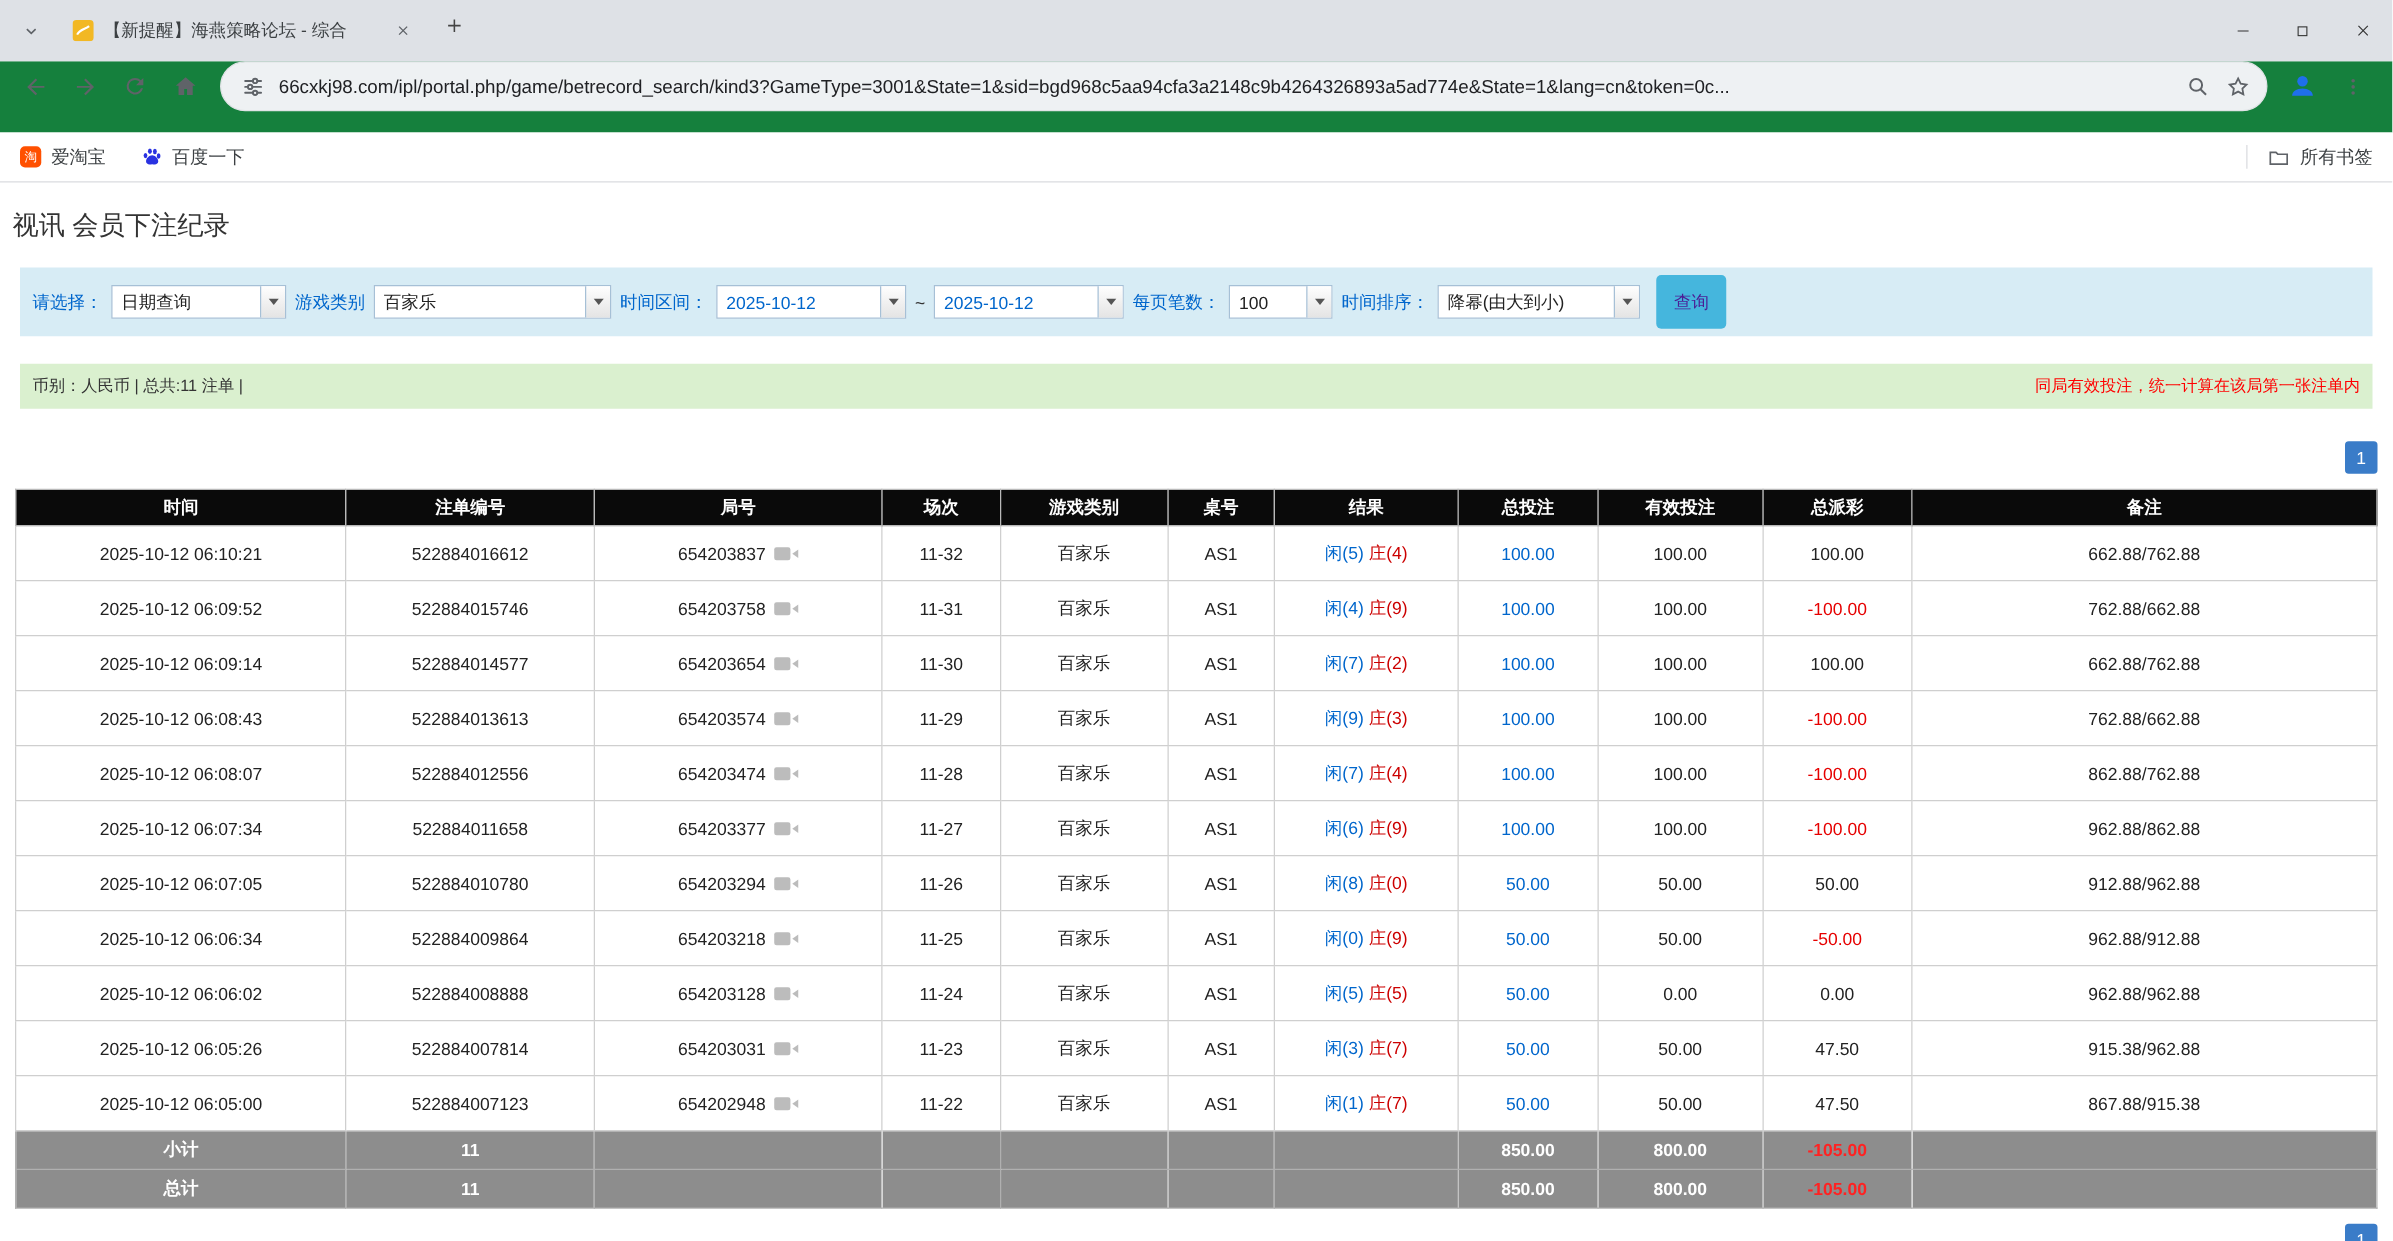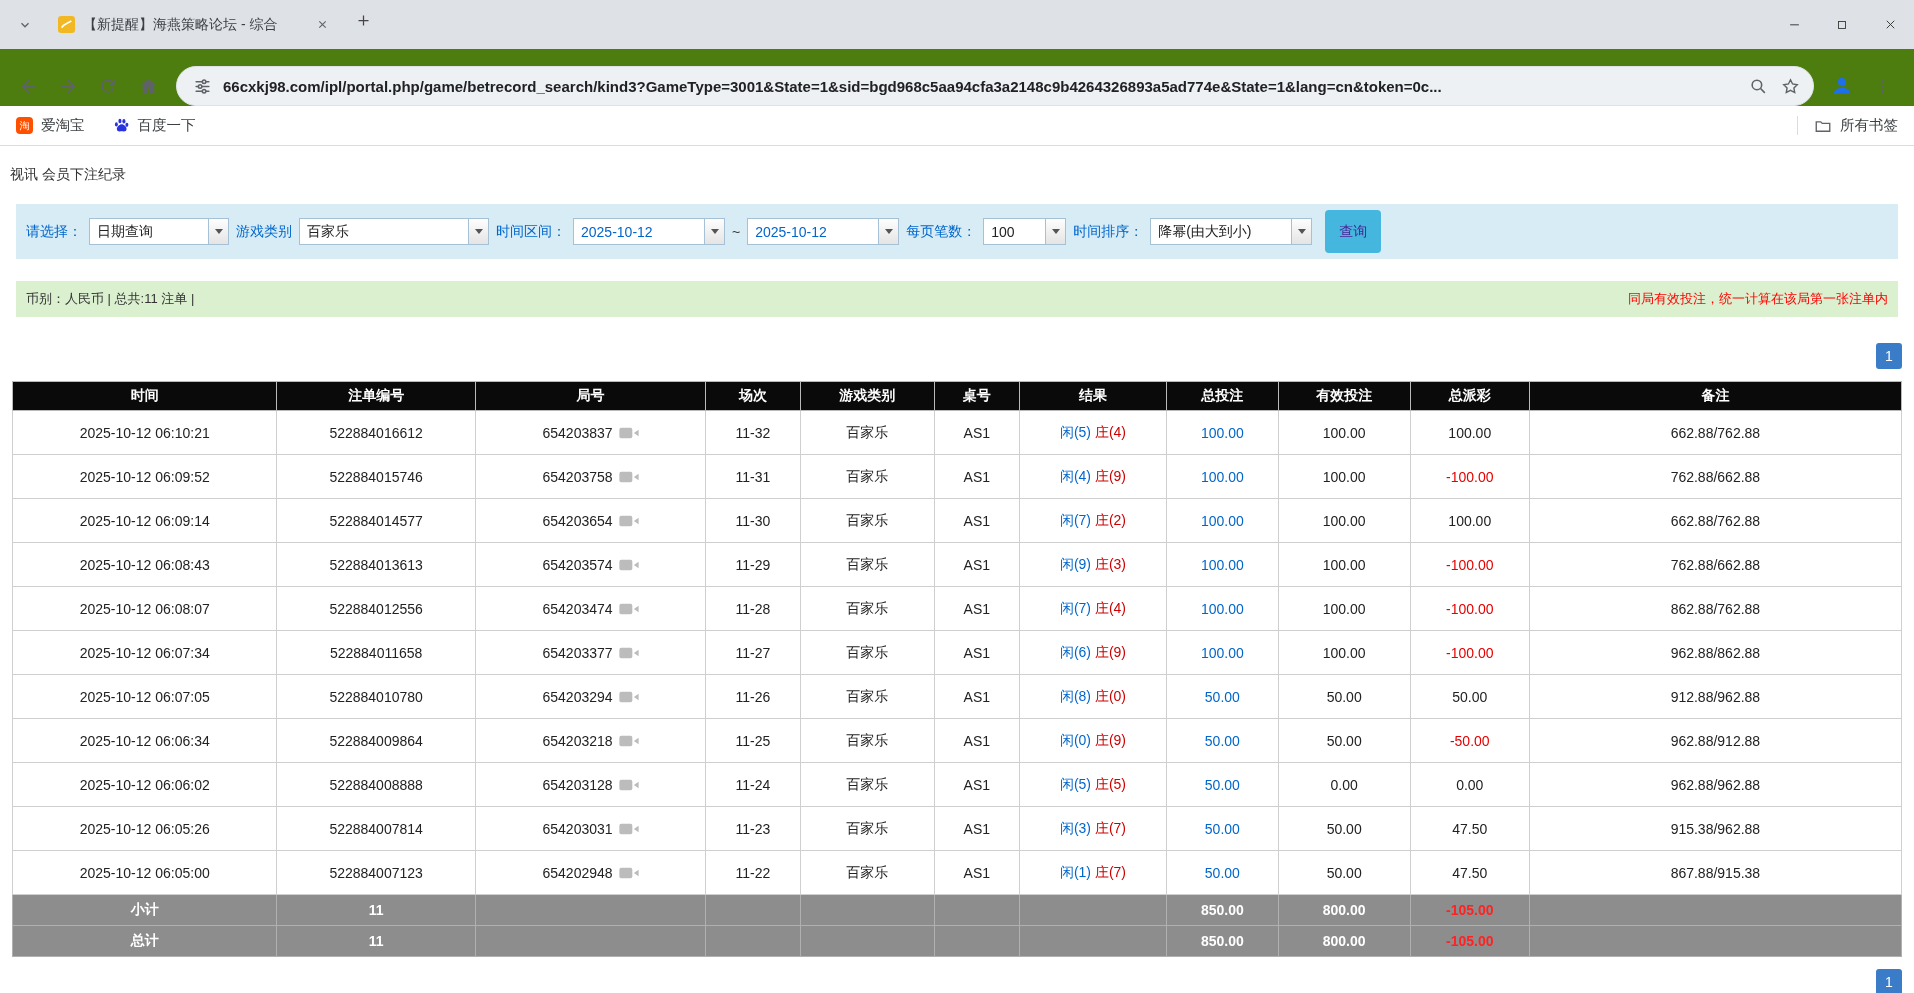--- a/index.html
+++ b/index.html
@@ -11,36 +11,36 @@
   .tab-search { position: absolute; left: 12px; top: 12px; width: 26px; height: 26px; display: flex; align-items: center; justify-content: center; border-radius: 50%; }
   .tab { display: flex; align-items: center; gap: 8px; height: 41px; width: 294px; padding: 0 8px 0 12px; font-size: 14px; color: #3c4043; cursor: default; }
   .tab.active { background: #fff; border-radius: 10px 10px 0 0; color: #202124; }
   .tab .tab-title { flex: 1; white-space: nowrap; overflow: hidden; text-overflow: ellipsis; }
   .tab-close { width: 19px; height: 19px; flex: none; border-radius: 50%; display: flex; align-items: center; justify-content: center; }
   .favicon { width: 17px; height: 17px; flex: none; display: inline-flex; }
   .new-tab { width: 30px; height: 30px; margin: 0 0 8px 8px; display: flex; align-items: center; justify-content: center; border-radius: 50%; }
   .win-controls { position: absolute; right: 0; top: 0; height: 49px; display: flex; }
   .win-btn { width: 48px; height: 100%; display: flex; align-items: center; justify-content: center; }
 
-  .addr-row { height: 57px; background: #4d7c0f; display: flex; align-items: flex-end; padding: 0 12px 0 8px; font-weight: bold; }
+  .addr-row { height: 57px; background: #15803d; display: flex; align-items: flex-start; padding: 0 12px 0 8px; }
   .nav-btn { width: 40px; height: 40px; border-radius: 50%; display: flex; align-items: center; justify-content: center; flex: none; }
   .omnibox { flex: 1; height: 40px; background: #eef1f3; border: 1px solid #e0e3e6; border-radius: 21px; display: flex; align-items: center; gap: 10px; padding: 0 12px 0 14px; margin: 0 8px; min-width: 0; }
   .url-text { flex: 1; font-size: 15px; color: #202124; white-space: nowrap; overflow: hidden; }
   .pill-icon { width: 22px; height: 22px; display: flex; align-items: center; justify-content: center; flex: none; }
 
   .bookmarks-row { height: 40px; background: #fff; border-bottom: 1px solid #dadce0; display: flex; align-items: center; padding: 0 16px; font-size: 14.5px; color: #3c4043; }
   .bm-item { display: flex; align-items: center; gap: 8px; margin-right: 28px; }
   .bm-taobao { width: 17px; height: 17px; background: #ff5000; border-radius: 4px; color: #fff; font-size: 10px; display: flex; align-items: center; justify-content: center; flex: none; }
   .bm-spacer { flex: 1; }
   .bm-divider { width: 1px; height: 19px; background: #dadce0; margin-right: 16px; }
   .all-bm { display: flex; align-items: center; gap: 8px; }
 
   
   .page { padding-top: 20px; }
-  .page-title { font-size: 14px; font-weight: 400; color: #333; margin-left: 10px; }
+  .page-title { font-size: 21px; font-weight: 400; color: #333; margin-left: 10px; }
 
   .filter-bar { margin: 20px 16px 0; background: #d7ecf5; display: flex; align-items: center; gap: 7px; padding: 6px 10px; font-size: 14px; }
   .f-label { color: #0066cc; white-space: nowrap; }
   .combo { display: inline-flex; align-items: stretch; background: #fff; border: 1px solid #a6c0d6; height: 27px; flex: none; }
   .combo-text { display: flex; align-items: center; padding: 12px 7px; font-size: 14px; color: #222; flex: 1; white-space: nowrap; overflow: hidden; }
   .combo-text.blue { color: #0066cc; }
   .combo-arrow { width: 20px; border-left: 1px solid #a6c0d6; background: linear-gradient(#fefefe, #e4e4e4); display: flex; align-items: center; justify-content: center; }
   .combo-arrow::after { content: ""; border: 4px solid transparent; border-top: 5px solid #555; margin-top: 4px; }
   .w1 { width: 140px; } .w2 { width: 190px; } .w3 { width: 152px; } .w4 { width: 152px; } .w5 { width: 83px; } .w6 { width: 162px; }
   .tilde { color: #333; }

